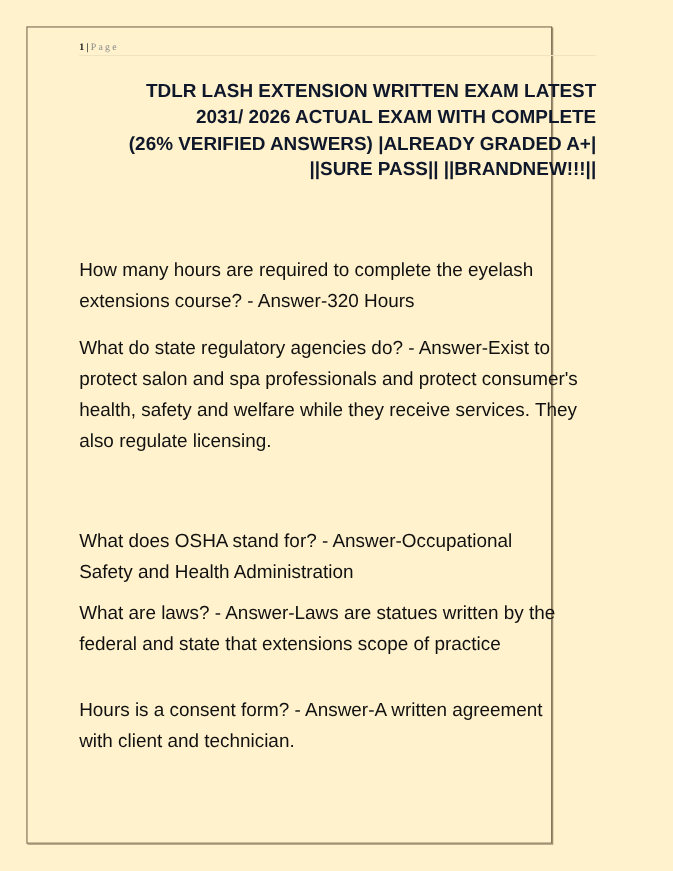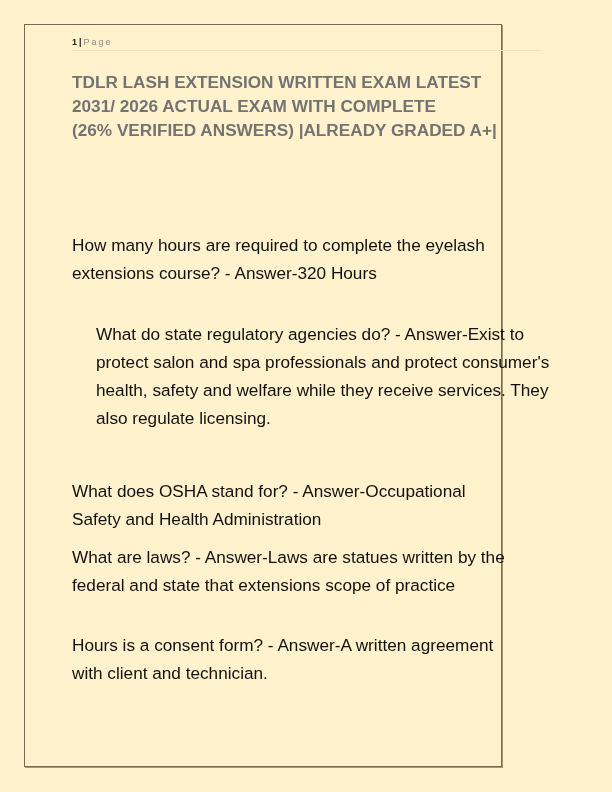--- a/index.html
+++ b/index.html
@@ -17,33 +17,33 @@
       border: 1px solid #7a6a50;
       box-shadow: 1px 1px 0 #a89878;
       box-sizing: border-box;
     }
     .header {
       position: absolute;
       left: 72px; top: 36px;
       width: 470px;
       height: 14px;
       border-bottom: 1px solid #f0e4c0;
-      font-family: Liberation Sans, sans-serif;
+      font-family: Liberation Serif, serif;
       font-size: 9px;
       line-height: 12px;
     }
     .header .num { font-weight: bold; color: #222; }
     .header .bar { font-weight: bold; color: #222; margin: 0 2px; }
     .header .lbl { color: #8a8a8a; letter-spacing: 2px; }
     .title {
       position: absolute;
       left: 72px; top: 71px;
       width: 470px;
-      text-align: left;
-      color: #737373;
+      text-align: right;
+      color: #0f172a;
       font-weight: bold;
       font-size: 17.2px;
       line-height: 23.8px;
     }
     .qa {
       position: absolute;
       left: 72px;
       width: 470px;
       color: #111;
       font-size: 17.2px;
@@ -56,19 +56,20 @@
 <div class="page-border"></div>
 
 <div class="header">
   <span class="num">1</span><span class="bar">|</span><span class="lbl">Page</span>
 </div>
 
 <div class="title">
   <div>TDLR LASH EXTENSION WRITTEN EXAM LATEST</div>
   <div>2031/ 2026 ACTUAL EXAM WITH COMPLETE</div>
   <div>(26% VERIFIED ANSWERS) |ALREADY GRADED A+|</div>
+  <div>||SURE PASS|| ||BRANDNEW!!!||</div>
 </div>
 
 <div class="qa" style="top:231px; width:440px;">How many hours are required to complete the eyelash extensions course? - Answer-320 Hours</div>
-<div class="qa" style="top:320px; width:462px;margin-left:24px;">What do state regulatory agencies do? - Answer-Exist to protect salon and spa professionals and protect consumer's health, safety and welfare while they receive services. They also regulate licensing.</div>
+<div class="qa" style="top:302px; width:462px;">What do state regulatory agencies do? - Answer-Exist to protect salon and spa professionals and protect consumer's health, safety and welfare while they receive services. They also regulate licensing.</div>
 <div class="qa" style="top:477px; width:440px;">What does OSHA stand for? - Answer-Occupational Safety and Health Administration</div>
 <div class="qa" style="top:543px; width:462px;">What are laws? - Answer-Laws are statues written by the federal and state that extensions scope of practice</div>
 <div class="qa" style="top:631px; width:440px;">Hours is a consent form? - Answer-A written agreement with client and technician.</div>
 
 </body></html>

